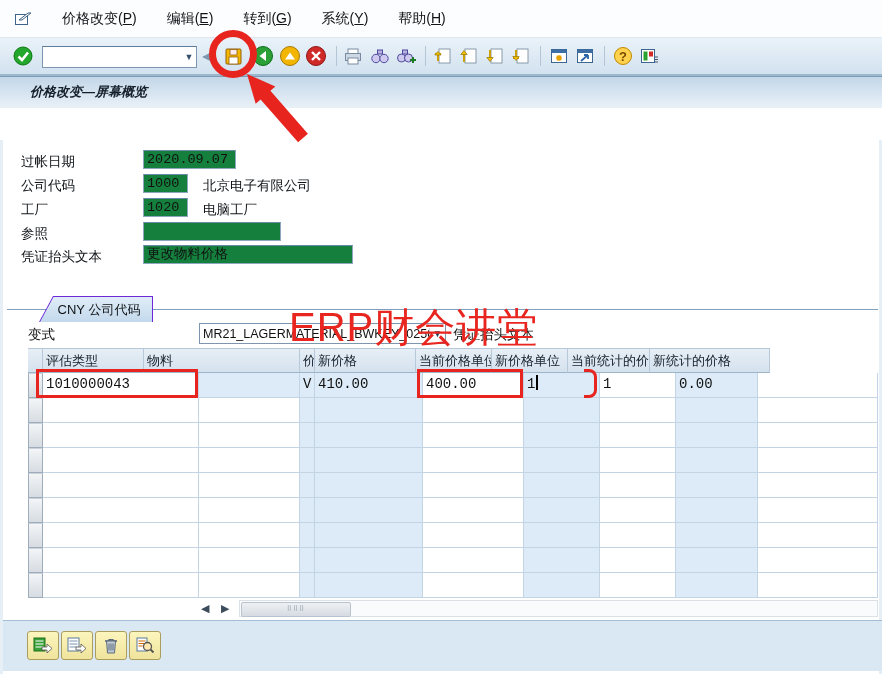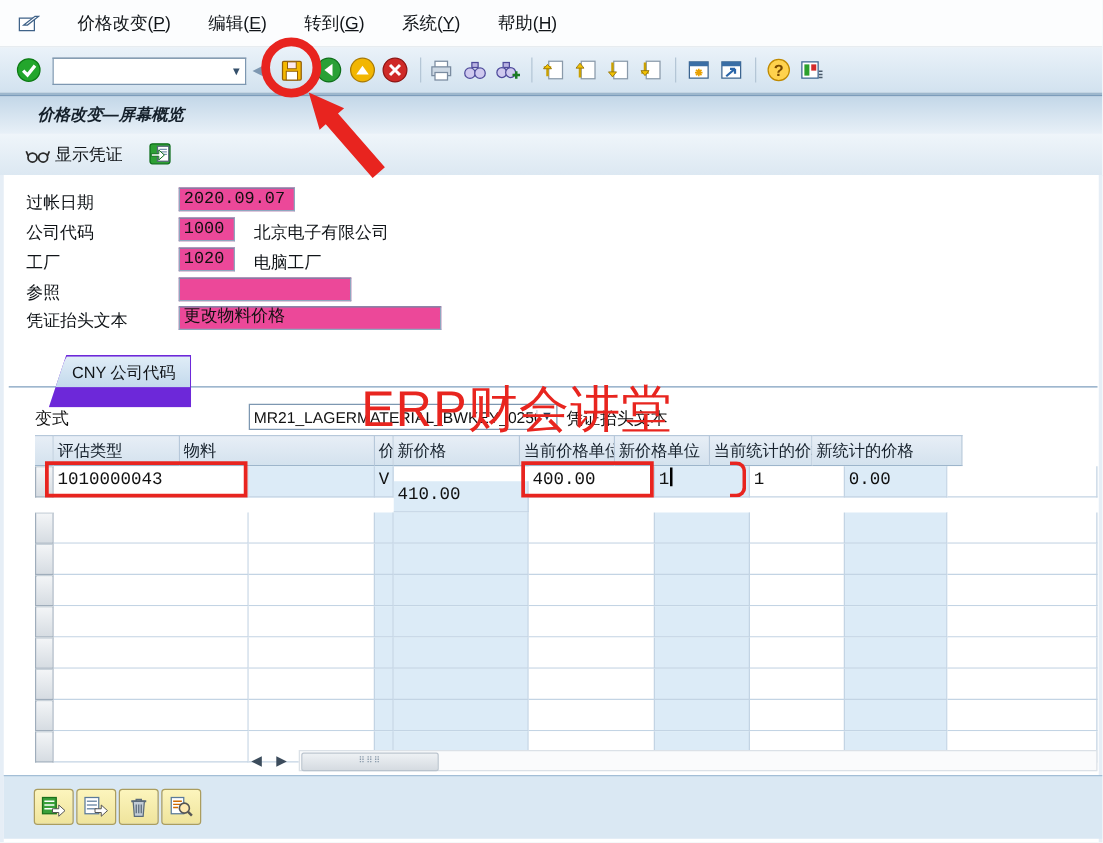--- a/index.html
+++ b/index.html
@@ -27,29 +27,29 @@
   
   .apptoolbar{position:absolute;left:0;top:107px;width:882px;height:33px;
               background:linear-gradient(#eff5fa,#dce8f2);border-bottom:1px solid #b3c8da;}
   .app-btn{position:absolute;left:20px;top:7px;height:20px;display:flex;align-items:center;font-size:13.5px;color:#101418;}
   .app-btn svg{margin-right:4px;}
   .exec-btn{position:absolute;left:118px;top:6px;}
   
   .content{position:absolute;left:0;top:140px;width:882px;height:534px;background:#fff;
            border-left:3px solid #e6eef6;border-right:3px solid #e6eef6;box-sizing:border-box;}
   .flabel{position:absolute;left:18px;font-size:13.5px;color:#101418;}
-  .finput{position:absolute;left:140px;height:19px;background:#ec4899;border:1px solid #8da7bf;
+  .finput{position:absolute;left:140px;height:19px;background:#15803d;border:1px solid #8da7bf;
           border-top-color:#6b89a5;font:13.5px "Liberation Mono",monospace;line-height:18px;padding:0 3px;
           box-sizing:border-box;}
   .fdesc{position:absolute;left:200px;font-size:13.5px;color:#101418;}
   .watermark{position:absolute;left:286px;top:160px;font-size:40px;font-weight:400;
              color:#e8251f;letter-spacing:1px;z-index:7;white-space:nowrap;}
   
   .tabline{position:absolute;left:4px;top:169px;width:871px;height:1px;background:#7f9fbf;}
-  .tab-outer{position:absolute;left:36px;top:144px;width:114px;height:42px;background:#6d28d9;
+  .tab-outer{position:absolute;left:36px;top:156px;width:114px;height:26px;background:#6d28d9;
              clip-path:polygon(14px 0,100% 0,100% 100%,0 100%);}
   .tab-inner{position:absolute;left:1px;top:1px;width:112px;height:25px;
              background:linear-gradient(#e0edf7,#c3d9ec);clip-path:polygon(13.5px 0,100% 0,100% 100%,0 100%);
              display:flex;align-items:center;justify-content:center;font-size:13px;color:#101418;padding-left:6px;box-sizing:border-box;}
   
   .vlabel{position:absolute;left:25px;top:186px;font-size:13.5px;}
   .combo{position:absolute;left:196px;top:183px;width:247px;height:21px;background:#fff;
          border:1px solid #7d97b1;box-sizing:border-box;display:flex;align-items:center;}
   .combo .val{flex:1;font-size:12.5px;padding:0 3px;white-space:nowrap;overflow:hidden;}
   .combo .arr{width:15px;font-size:10px;color:#23405c;text-align:center;border-left:1px solid #c8d6e2;}
@@ -223,38 +223,20 @@
           <rect x="11" y="6.5" width="4" height="5" fill="#d42a2a"></rect>
           <path d="M17 12h3M17 14.5h3M17 17h3" stroke="#4a5a6a" stroke-width="1.2"></path>
         </svg>
     </span>
   </div>
 
   <div class="titlebar">
     <span class="title">价格改变—屏幕概览</span>
   </div>
 
-  <div class="apptoolbar">
-    <span class="app-btn">
-      <svg width="20" height="16" viewBox="0 0 20 16">
-          <circle cx="6" cy="10" r="3.6" fill="none" stroke="#2a2a2a" stroke-width="1.4"></circle>
-          <circle cx="14.5" cy="10" r="3.6" fill="none" stroke="#2a2a2a" stroke-width="1.4"></circle>
-          <path d="M9.6 10h1.4M2.5 8.5L1 5M18 8.5L19.5 5" stroke="#2a2a2a" stroke-width="1.4" fill="none"></path>
-        </svg>
-      <span>显示凭证</span>
-    </span>
-    <span class="exec-btn">
-      <svg width="20" height="20" viewBox="0 0 20 20">
-          <rect x="2" y="2" width="16" height="16" rx="2" fill="#2da034" stroke="#0e6e1a"></rect>
-          <rect x="8" y="4" width="9" height="12" fill="#fff" stroke="#567"></rect>
-          <path d="M9.5 6.5h6M9.5 8.5h6M9.5 10.5h6" stroke="#7a94ae" stroke-width=".9"></path>
-          <path d="M3 10h6V7l4.5 4L9 15v-3H3z" fill="#fff" stroke="#0e6e1a" stroke-width=".8"></path>
-        </svg>
-    </span>
-  </div>
 
   <div class="content">
 
     <span class="flabel" style="top:13px">过帐日期</span>
     <span class="finput" style="top:10px;width:93px">2020.09.07</span>
 
     <span class="flabel" style="top:37px">公司代码</span>
     <span class="finput" style="top:34px;width:45px">1000</span>
     <span class="fdesc" style="top:37px">北京电子有限公司</span>
 
@@ -292,21 +274,21 @@
           <div class="hcell" style="width: 76px;">当前价格单位</div>
           <div class="hcell" style="width: 76px;">新价格单位</div>
           <div class="hcell" style="width: 82px;">当前统计的价格</div>
           <div class="hcell" style="width: 120px;">新统计的价格</div>
         </div>
         <div class="trow">
           <div class="selcell" style="width: 15px;"></div>
           <div class="cell" style="width: 156px;">1010000043</div>
           <div class="cell ro" style="width: 101px;"></div>
           <div class="cell ro" style="width: 15px;">V</div>
-          <div class="cell ro" style="width: 108px; margin-top: 12px;">410.00</div>
+          <div class="cell ro" style="width: 108px;">410.00</div>
           <div class="cell" style="width: 101px;">400.00</div>
           <div class="cell ro" style="width: 76px;">1<span class="caret"></span></div>
           <div class="cell" style="width: 76px;">1</div>
           <div class="cell ro" style="width: 82px;">0.00</div>
           <div class="cell" style="width: 120px;"></div>
         </div>
         <div class="trow">
           <div class="selcell" style="width: 15px;"></div>
           <div class="cell" style="width: 156px;"></div>
           <div class="cell" style="width: 101px;"></div>

